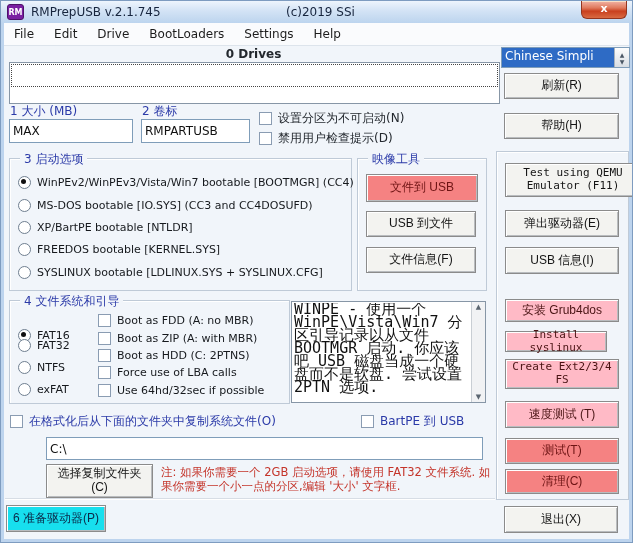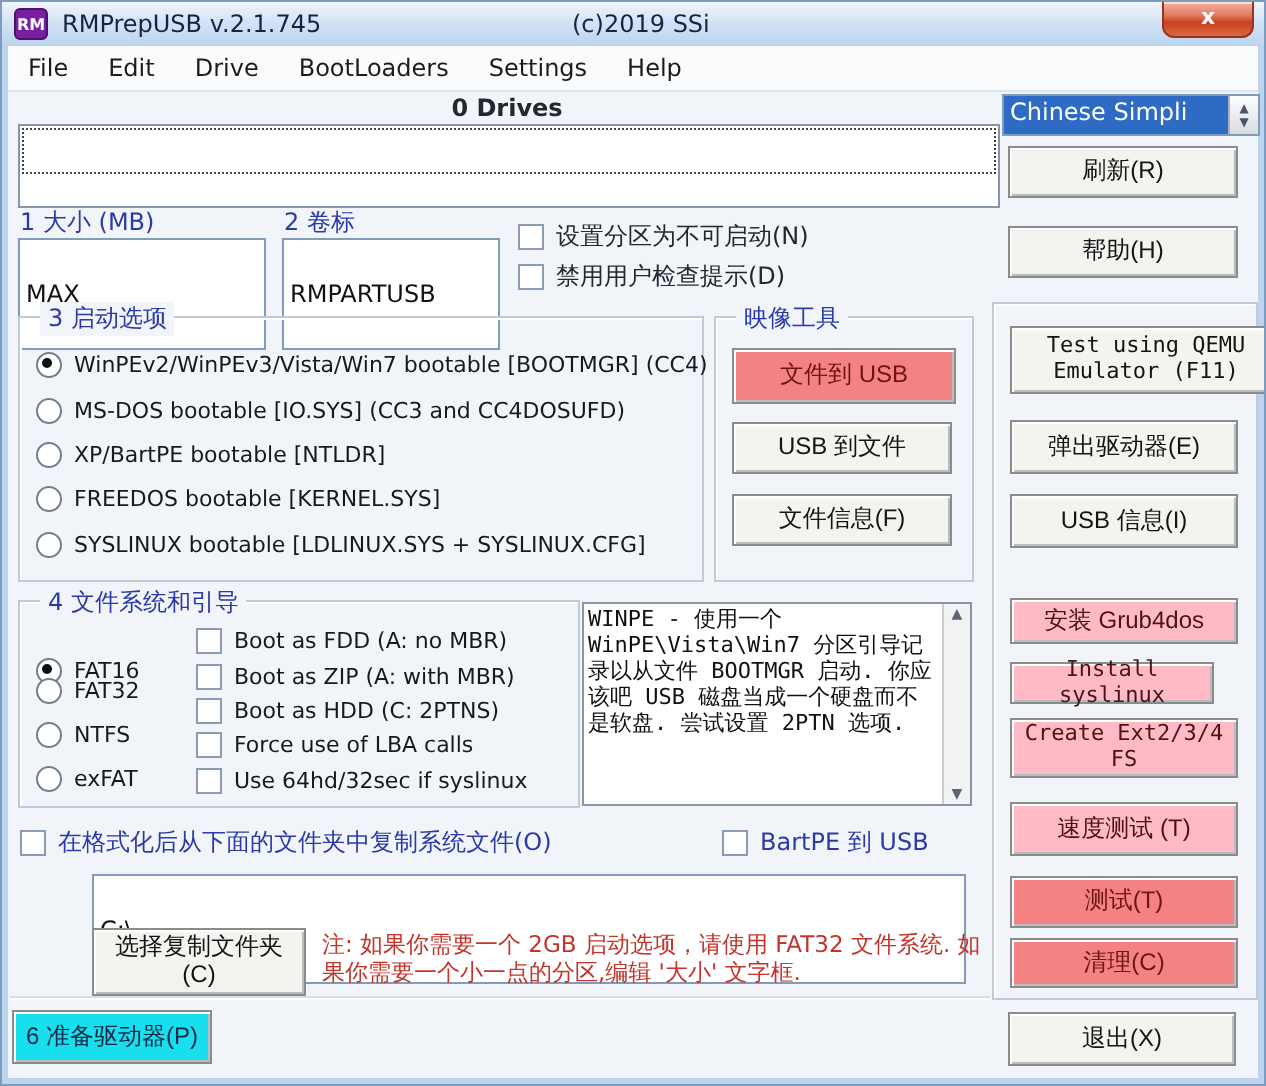--- a/index.html
+++ b/index.html
@@ -29,42 +29,42 @@
   
   .listbox{left:5px;top:16px;width:489px;height:40px;background:#fff;border:1px solid #8796a6;}
   .marquee{position:absolute;left:1px;top:1px;right:1px;height:21px;border:1px dotted #444;}
   
   .combo{left:497px;top:1px;width:127px;height:19px;border:1px solid #7f9db9;display:flex;background:#fff;}
   .combo-text{flex:1;background:#2e6bc5;color:#fff;font-size:12px;padding:1px 3px;white-space:nowrap;overflow:hidden;}
   .combo-spin{width:14px;background:linear-gradient(#fdfdfd,#d8dde3);border-left:1px solid #a7b2be;
     display:flex;flex-direction:column;align-items:center;justify-content:center;color:#4a5664;}
   .combo-spin span{font-size:6px;line-height:7px;}
   
-  .tinput{border:1px solid #7f9db9;background:#fff;font-family:"DejaVu Sans",sans-serif;font-size:12px;padding:19px 3px;color:#111;}
+  .tinput{border:1px solid #7f9db9;background:#fff;font-family:"DejaVu Sans",sans-serif;font-size:12px;padding:3px 3px;color:#111;}
   
   .btn{position:absolute;background:#f3f3f0;border:1px solid #8b8b8b;
     box-shadow:inset 1px 1px 0 #ffffff,inset -1px -1px 0 #b9bcbf;
     display:flex;align-items:center;justify-content:center;text-align:center;
     font-size:12px;color:#141414;cursor:pointer;line-height:1.15;}
   .btn.mono{font-family:"DejaVu Sans Mono","Liberation Mono",monospace;font-size:11px;}
   .btn.salmon{background:#f58282;color:#6e1414;}
   .btn.pink{background:#ffbac6;color:#4a1414;}
   .btn.cyan{background:#17dfee;color:#0b2a4a;}
   
   .group{position:absolute;border:1px solid #bfcad7;box-shadow:inset 1px 1px 0 #fff;}
   .group-label{position:absolute;top:-8px;left:10px;background:#f1f5fa;padding:0 4px;font-size:12px;}
   
   .row{position:absolute;display:flex;align-items:center;gap:6px;white-space:nowrap;}
   .radio{width:11px;height:11px;border-radius:50%;background:#fff;border:1px solid #6f7f90;position:relative;flex:none;}
   .radio.checked::after{content:"";position:absolute;left:2px;top:2px;width:5px;height:5px;border-radius:50%;background:#101010;}
   .cb{width:11px;height:11px;background:#fff;border:1px solid #8a9cb2;flex:none;}
   .opt-label{font-size:11px;color:#16191d;}
   
   .infobox{left:287px;top:255px;width:193px;height:100px;background:#fff;border:1px solid #8796a6;}
-  .info-text{position:absolute;left:2px;top:1px;right:15px;bottom:1px;font-size:11px;line-height:13px;color:#111;
+  .info-text{position:absolute;left:2px;top:1px;right:15px;bottom:1px;font-size:15px;line-height:13px;color:#111;
     font-family:"DejaVu Sans Mono","Liberation Mono",monospace;overflow:hidden;}
   .vscroll{position:absolute;top:0;right:0;bottom:0;width:13px;background:#f1f2f4;border-left:1px solid #c9ced4;}
   .vscroll .up{position:absolute;top:1px;left:0;right:0;text-align:center;font-size:7px;color:#5b6570;}
   .vscroll .dn{position:absolute;bottom:1px;left:0;right:0;text-align:center;font-size:7px;color:#5b6570;}
   .note{color:#c4342a;font-size:11.5px;line-height:14px;}
   .sep{position:absolute;left:1px;top:452px;width:490px;border-top:1px solid #d7dde5;border-bottom:1px solid #ffffff;}
 </style>
 </head>
 <body>
 
@@ -179,21 +179,21 @@
       <div class="row" style="left:88px;top:48px;">
         <span class="cb"></span>
         <span class="opt-label">Boot as HDD (C: 2PTNS)</span>
       </div>
       <div class="row" style="left:88px;top:65px;">
         <span class="cb"></span>
         <span class="opt-label">Force use of LBA calls</span>
       </div>
       <div class="row" style="left:88px;top:83px;">
         <span class="cb"></span>
-        <span class="opt-label">Use 64hd/32sec if syslinux</span>
+        <span class="opt-label">Use 64hd/32sec if possible</span>
       </div>
     </div>
 
     <div class="abs infobox">
       <div class="info-text">WINPE - 使用一个 WinPE\Vista\Win7 分区引导记录以从文件 BOOTMGR 启动. 你应该吧 USB 磁盘当成一个硬盘而不是软盘. 尝试设置 2PTN 选项.</div>
       <div class="vscroll">
         <div class="up">▲</div>
         <div class="dn">▼</div>
       </div>
     </div>

